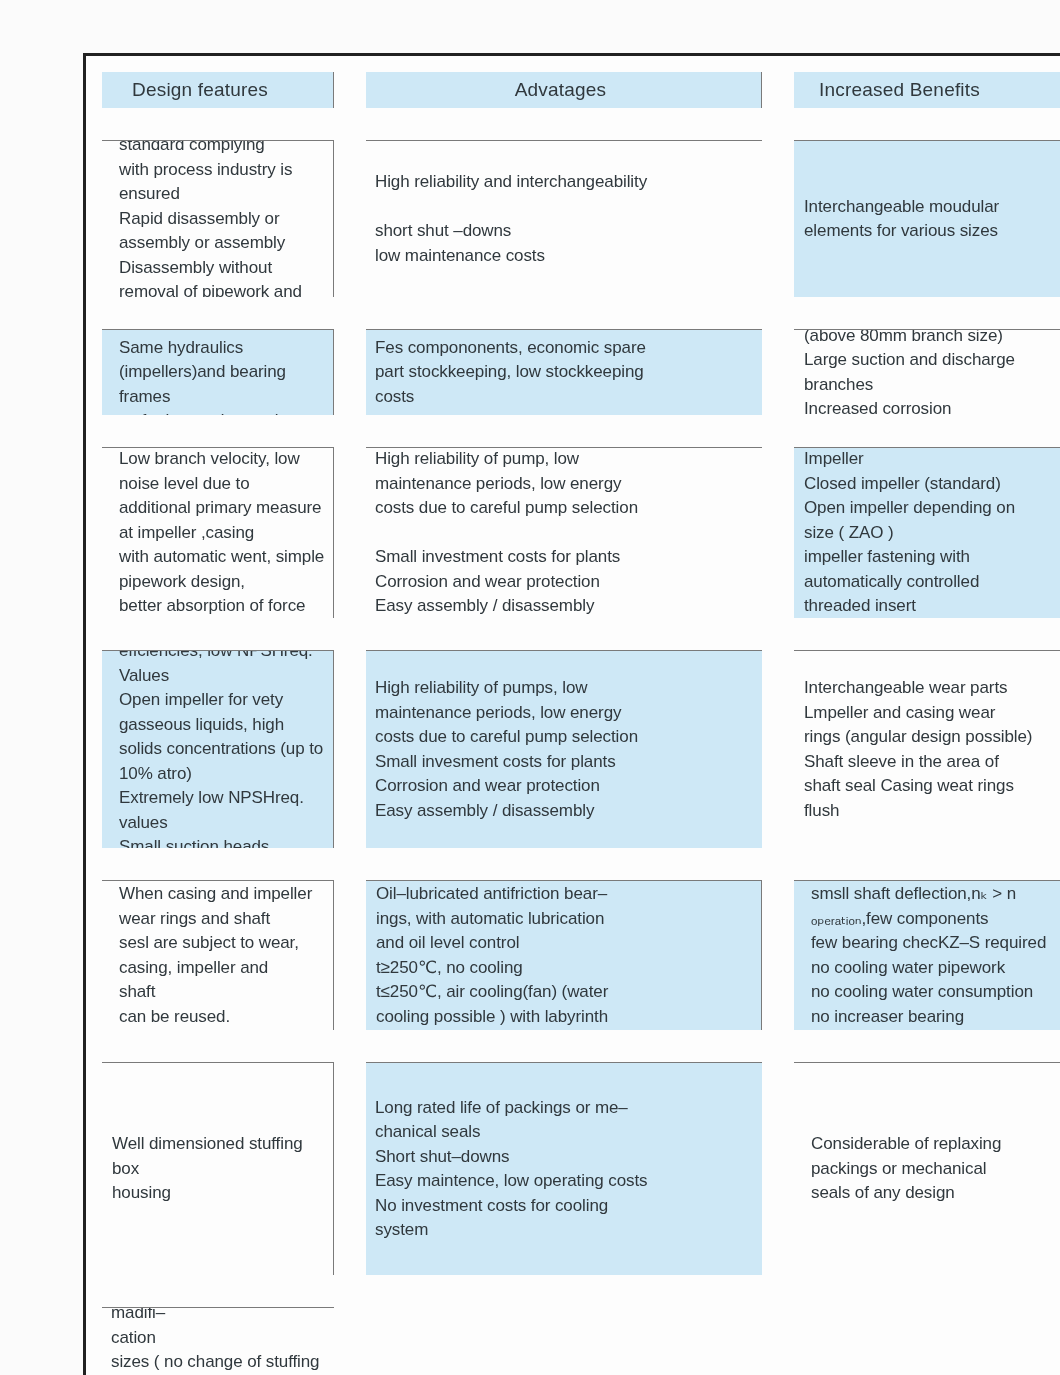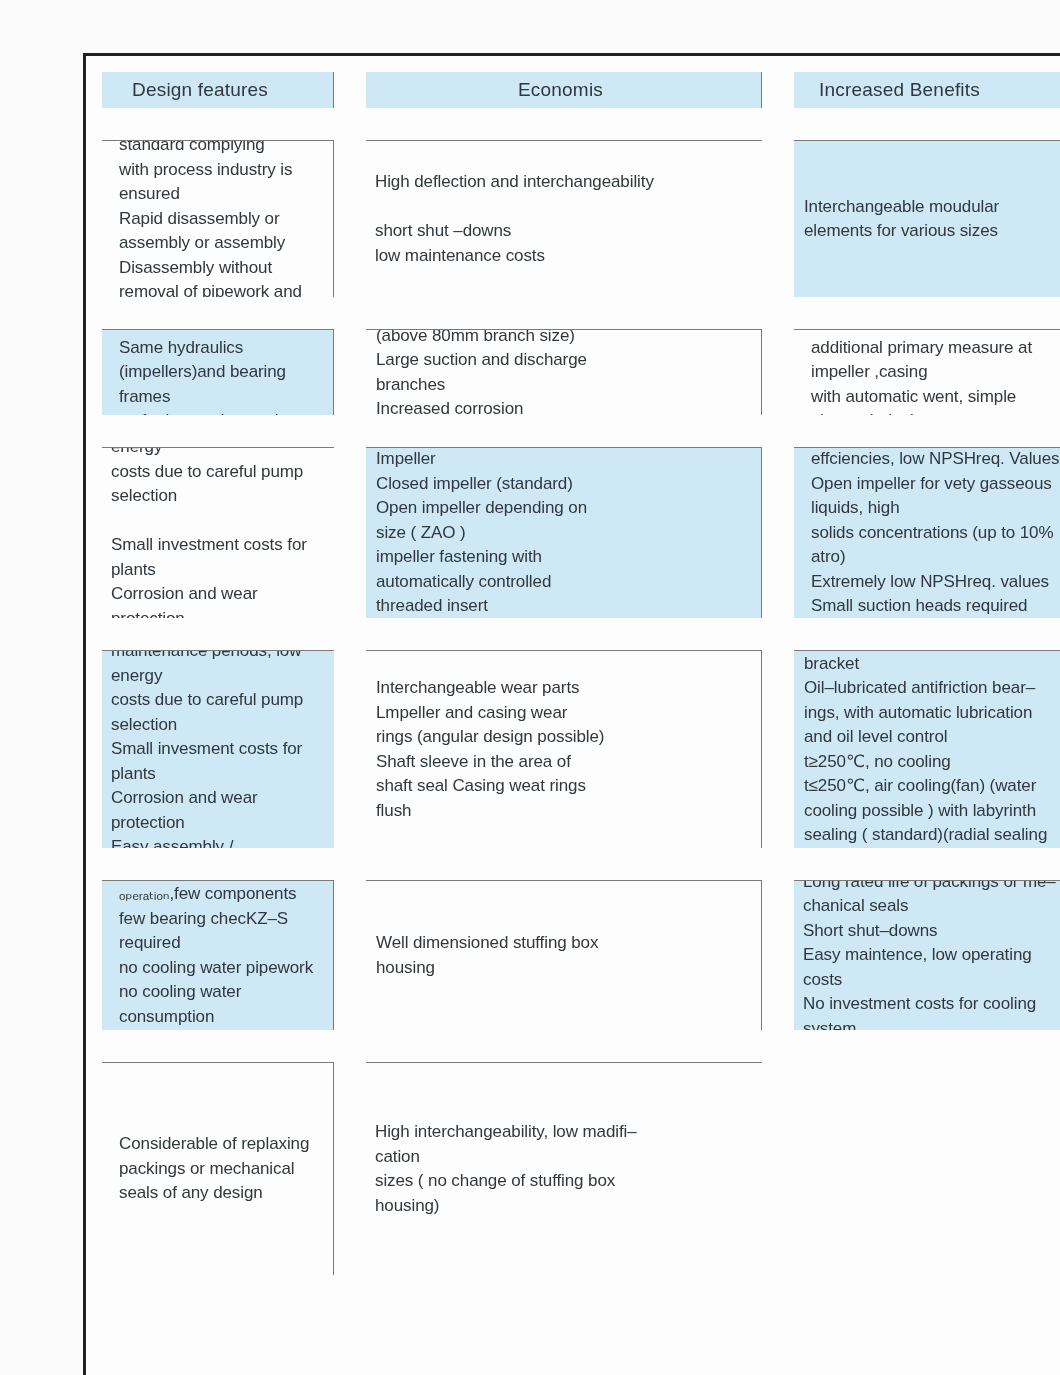--- a/index.html
+++ b/index.html
@@ -56,38 +56,41 @@
   .header-cell.col1{padding-left:30px;}
   .header-cell.col2{justify-content:center;padding-left:0;}
   .header-cell.col3{padding-left:25px;}
 </style>
 </head>
 <body>
 
 <div class="pump-table">
 
   <div class="cell col1 blue header-cell">Design features</div>
-  <div class="cell col2 blue header-cell">Economis</div>
+  <div class="cell col2 blue header-cell">Advatages</div>
   <div class="cell col3 blue header-cell">Increased Benefits</div>
 
   <div class="cell col2 rborder">Design and maintenance standard complying
 with process industry is ensured
 Rapid disassembly or assembly or assembly
 Disassembly without removal of pipework and
 driver</div>
-  <div class="cell col3 rborder">High deflection and interchangeability
+  <div class="cell col3 rborder">High reliability and interchangeability
 
 short shut –downs
 low maintenance costs</div>
 
   <div class="cell col1 rborder blue">Interchangeable moudular
 elements for  various sizes</div>
   <div class="cell col2 rborder blue">Only 8 bearing frames for 54 sizes.
 Same hydraulics (impellers)and bearing frames
 as for heavy duty series XZE</div>
+  <div class="cell col3 rborder blue">Fes compononents, economic spare
+part stockkeeping, low stockkeeping
+costs</div>
 
   <div class="cell col1 rborder">Double volute casing
 (above 80mm branch size)
 Large suction and discharge
 branches
 Increased corrosion
 allowancel</div>
   <div class="cell col2 rborder">Small radial thrust, small shaft deflection
 ( &lt; 0.05mm) in the aree of the shaft seal
 Low branch velocity, low noise level due to
@@ -126,20 +129,24 @@
 Small invesment costs for plants
 Corrosion and wear protection
 Easy assembly / disassembly</div>
 
   <div class="cell col1 rborder">Interchangeable wear parts
 Lmpeller and casing wear
 rings (angular design possible)
 Shaft sleeve in the area of
 shaft seal Casing weat rings
 flush</div>
+  <div class="cell col2 rborder">When casing and impeller wear rings and shaft
+sesl are subject to wear, casing, impeller and
+shaft
+can be reused.</div>
 
   <div class="cell col1 rborder blue">One–piece heavy duty bearing
 bracket
 Oil–lubricated antifriction bear–
 ings, with automatic lubrication
 and oil level control
 t≥250℃, no cooling
 t≤250℃, air cooling(fan) (water
 cooling possible ) with labyrinth
 sealing ( standard)(radial sealing

